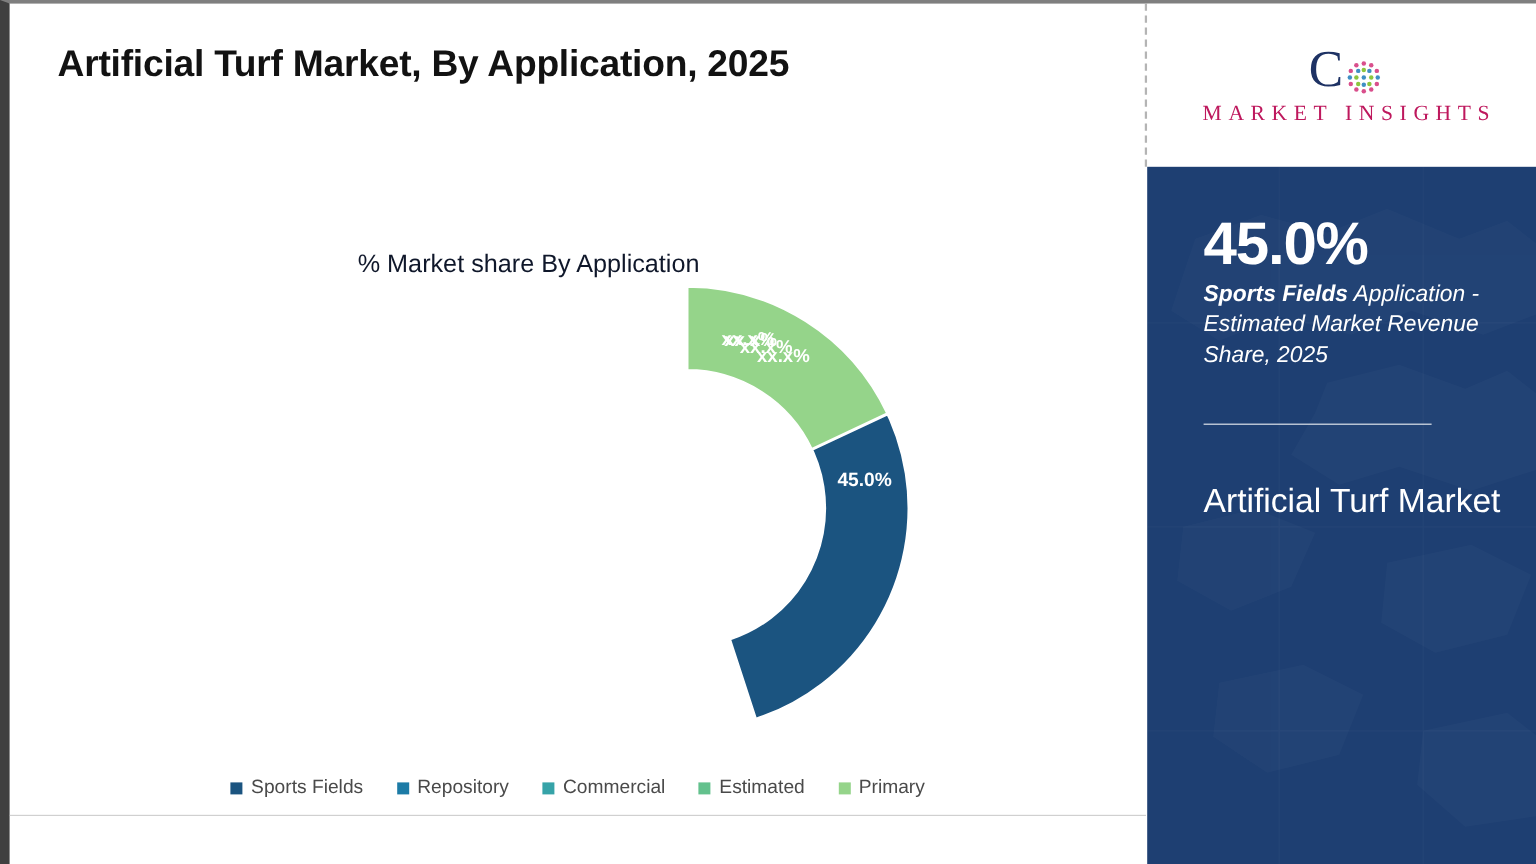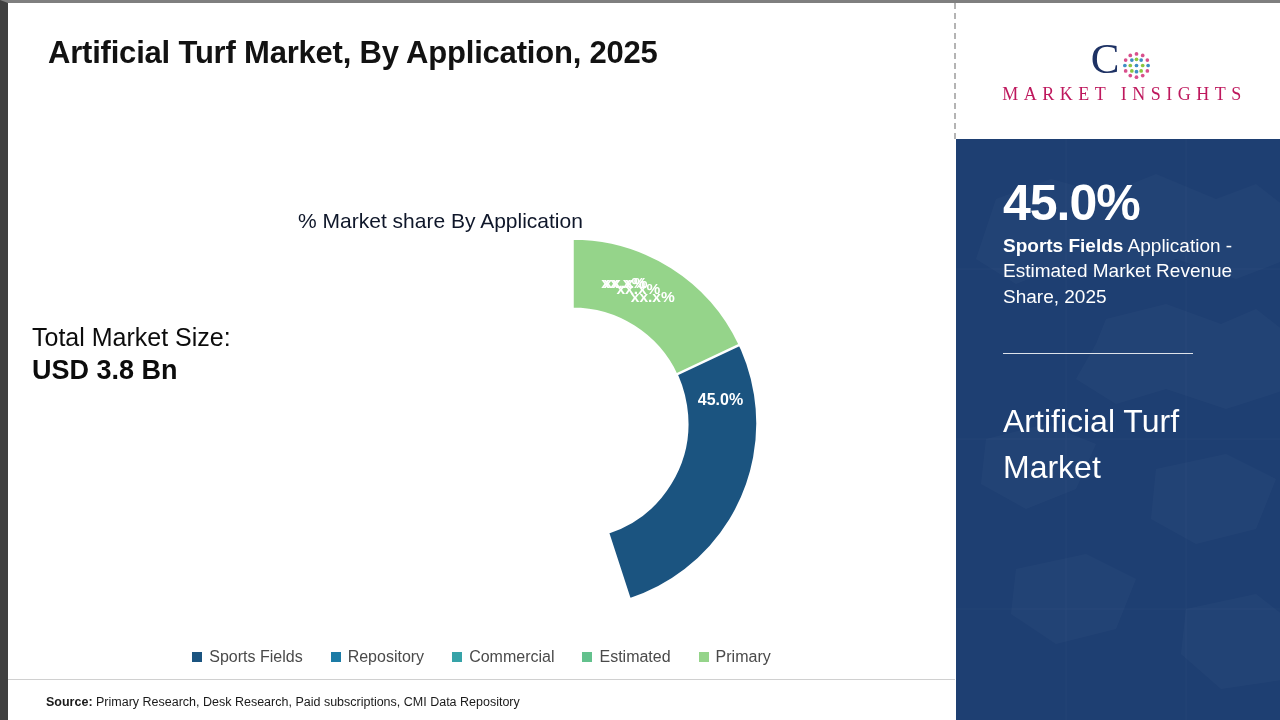--- a/index.html
+++ b/index.html
@@ -214,51 +214,48 @@
   #stat-value {
     font-size: 50px;
     font-weight: bold;
     line-height: 1.04;
     letter-spacing: -1px;
   }
   #stat-desc {
     margin-top: 4px;
     font-size: 19px;
     line-height: 1.33;
+    font-style: italic;
   }
   #stat-desc-strong { font-weight: bold; }
   #panel-rule {
     margin-top: 44px;
     width: 190px;
     height: 1px;
     background: #ffffff;
     opacity: 0.85;
   }
   #panel-market-name {
     margin-top: 44px;
-    font-size: 32px;
+    font-size: 28px;
     font-weight: normal;
     line-height: 1.45;
   }
 </style>
 </head>
 <body>
 
 <div id="page">
 
   <div id="main-area">
 
     <div id="page-title">Artificial Turf Market, By Application, 2025</div>
 
     <div id="chart-subtitle">% Market share By Application</div>
 
-    <div id="total-market-block">
-      <div id="total-market-label">Total Market Size:</div>
-      <div id="total-market-value">USD 3.8 Bn</div>
-    </div>
 
     <div id="donut-wrap">
       <svg id="donut-svg" width="405" height="405" viewBox="0 0 405 405">
         <g id="donut-slices">
             <path d="M 202.5 17.5 A 185 185 0 0 1 259.6681439593653 378.4454555146034 L 237.94424925480646 311.5861824190541 A 114.7 114.7 0 0 0 202.5 87.8 Z" fill="#1b5480" stroke="#ffffff" stroke-width="2.5"></path>
             <path d="M 202.5 17.5 A 185 185 0 0 1 324.8426950848756 63.729452118364975 L 278.35247095262287 116.46226031338628 A 114.7 114.7 0 0 0 202.5 87.8 Z" fill="#1c7ba6" stroke="#ffffff" stroke-width="2.5"></path>
             <path d="M 202.5 17.5 A 185 185 0 0 1 348.67867728950273 89.11219507419935 L 293.1307799194917 132.1995609460036 A 114.7 114.7 0 0 0 202.5 87.8 Z" fill="#36a3a8" stroke="#ffffff" stroke-width="2.5"></path>
             <path d="M 202.5 17.5 A 185 185 0 0 1 320.42343810350764 59.95505008647902 L 275.6125316241747 114.12213105361698 A 114.7 114.7 0 0 0 202.5 87.8 Z" fill="#63c18d" stroke="#ffffff" stroke-width="2.5"></path>
             <path d="M 202.5 17.5 A 185 185 0 0 1 369.89300470621356 123.73083106046155 L 306.28366291785244 153.66311525748617 A 114.7 114.7 0 0 0 202.5 87.8 Z" fill="#95d48a" stroke="#ffffff" stroke-width="2.5"></path>
           </g>
@@ -289,23 +286,20 @@
           <span class="legend-swatch" style="background: rgb(99, 193, 141);"></span>
           <span class="legend-text">Estimated</span>
         </div>
         <div class="legend-item">
           <span class="legend-swatch" style="background: rgb(149, 212, 138);"></span>
           <span class="legend-text">Primary</span>
         </div>
       </div>
 
     <div id="footer-rule"></div>
-    <div id="source-line">
-      <span id="source-label">Source:</span><span id="source-text"> Primary Research, Desk Research, Paid subscriptions, CMI Data Repository</span>
-    </div>
   </div>
 
   <div id="dashed-divider"></div>
 
   <div id="right-panel">
 
     <div id="logo-box">
       <div id="logo-main">
         <span>C</span>
         <span id="logo-globe">

